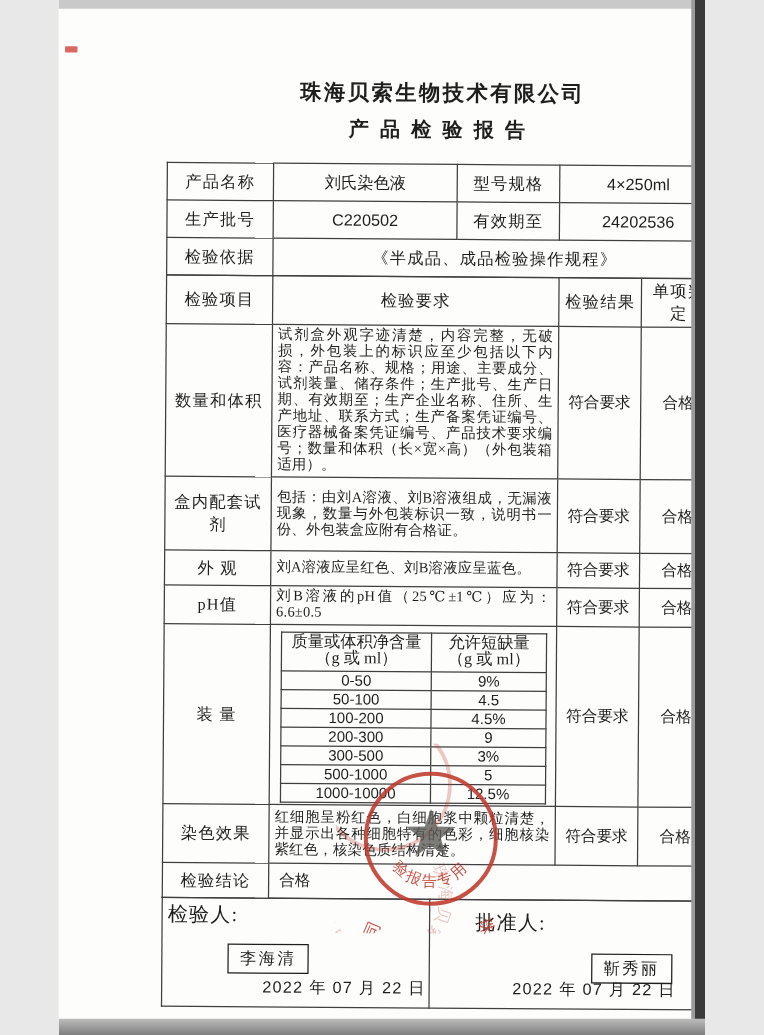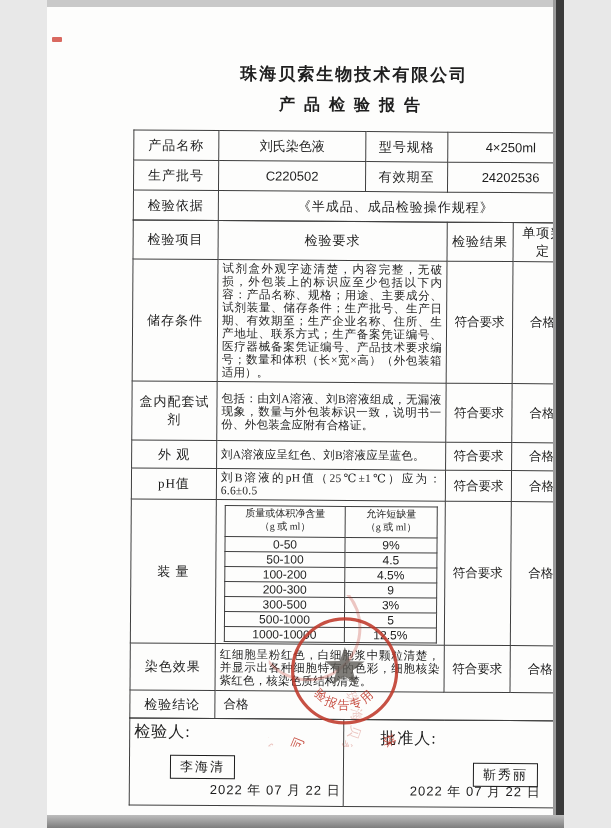--- a/index.html
+++ b/index.html
@@ -33,21 +33,21 @@
   .r-kit td{height:54px;}
   .r-app td{height:23px;}
   .r-ph td{height:24px;}
   .r-vol td{height:138px;vertical-align:top;}
   .r-stain td{height:42px;}
   .r-concl td{height:25px;}
   .concl-val{font-size:12.5px;text-align:left;padding-left:8px;}
 
   table.vol{width:212px;margin:4px 0 0 5px;}
   .vol td{border:1px solid #3f3f3f;font-size:12px;text-align:center;height:14px;padding:0 2px;font-family:"Liberation Sans","DejaVu Sans",sans-serif;}
-  .vol .vhdr td{height:30px;font-size:10px;line-height:13px;font-family:"Liberation Serif","DejaVu Serif",serif;}
+  .vol .vhdr td{height:30px;font-size:13px;line-height:13px;font-family:"Liberation Serif","DejaVu Serif",serif;}
 
   .sig td{height:84px;vertical-align:top;position:relative;}
   .sig-label{position:absolute;font-size:16px;letter-spacing:1px;}
   .name-stamp{position:absolute;border:1.5px solid #1e1e1e;padding:2px 9px;font-size:13px;letter-spacing:2px;background:rgba(255,255,255,.0);}
   .sig-date{position:absolute;bottom:6px;font-size:13px;font-family:"Liberation Sans","DejaVu Sans",sans-serif;letter-spacing:1px;}
 
   .footer{width:452px;margin:9px auto 0;display:flex;justify-content:space-between;font-size:12.5px;}
   .footer .f-right{font-family:"Liberation Sans","DejaVu Sans",sans-serif;font-size:12px;}
   .footer .f-mid{letter-spacing:1px;}
   .footer .f-left{letter-spacing:0.5px;}
@@ -100,21 +100,21 @@
           <col style="width:60px">
         </colgroup>
       <tbody>
           <tr class="hdr">
         <td>检验项目</td>
         <td>检验要求</td>
         <td>检验结果</td>
         <td>单项判定</td>
       </tr>
       <tr class="r-pack">
-        <td class="lbl">储存条件</td>
+        <td class="lbl">数量和体积</td>
         <td class="req">试剂盒外观字迹清楚，内容完整，无破损，外包装上的标识应至少包括以下内容：产品名称、规格；用途、主要成分、试剂装量、储存条件；生产批号、生产日期、有效期至；生产企业名称、住所、生产地址、联系方式；生产备案凭证编号、医疗器械备案凭证编号、产品技术要求编号；数量和体积（长×宽×高）（外包装箱适用）。</td>
         <td class="res">符合要求</td>
         <td class="jud">合格</td>
       </tr>
       <tr class="r-kit">
         <td class="lbl">盒内配套试剂</td>
         <td class="req">包括：由刘A溶液、刘B溶液组成，无漏液现象，数量与外包装标识一致，说明书一份、外包装盒应附有合格证。</td>
         <td class="res">符合要求</td>
         <td class="jud">合格</td>
       </tr>
@@ -198,21 +198,21 @@
 
     <table class="sig">
       <colgroup>
           <col style="width:214px">
           <col style="width:226px">
         </colgroup>
       <tbody>
           <tr>
         <td>
           <span class="sig-label" style="left:4px;top:3px;">检验人:</span>
-          <span class="name-stamp" style="left:40px;top:36px;">李海清</span>
+          <span class="name-stamp" style="left:52px;top:36px;">李海清</span>
           <span class="sig-date" style="left:80px;">2022 年 07 月 22 日</span>
         </td>
         <td>
           <span class="sig-label" style="left:36px;top:8px;">批准人:</span>
           <span class="name-stamp" style="left:129px;top:42px;">靳秀丽</span>
           <span class="sig-date" style="left:66px;">2022 年 07 月 22 日</span>
         </td>
       </tr>
     </tbody>
       </table>

